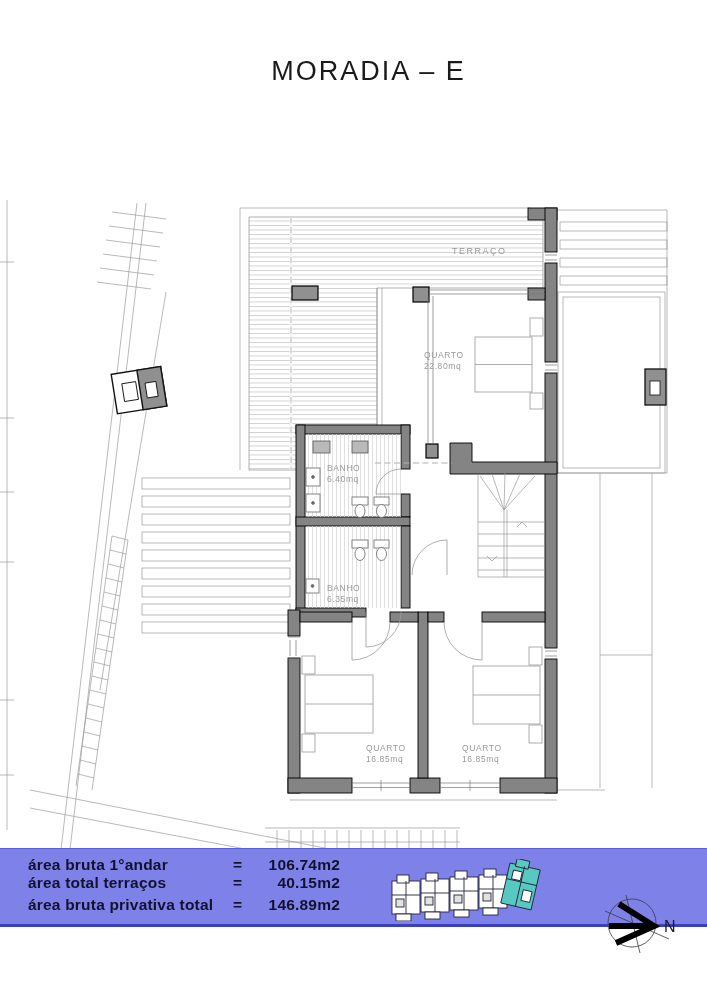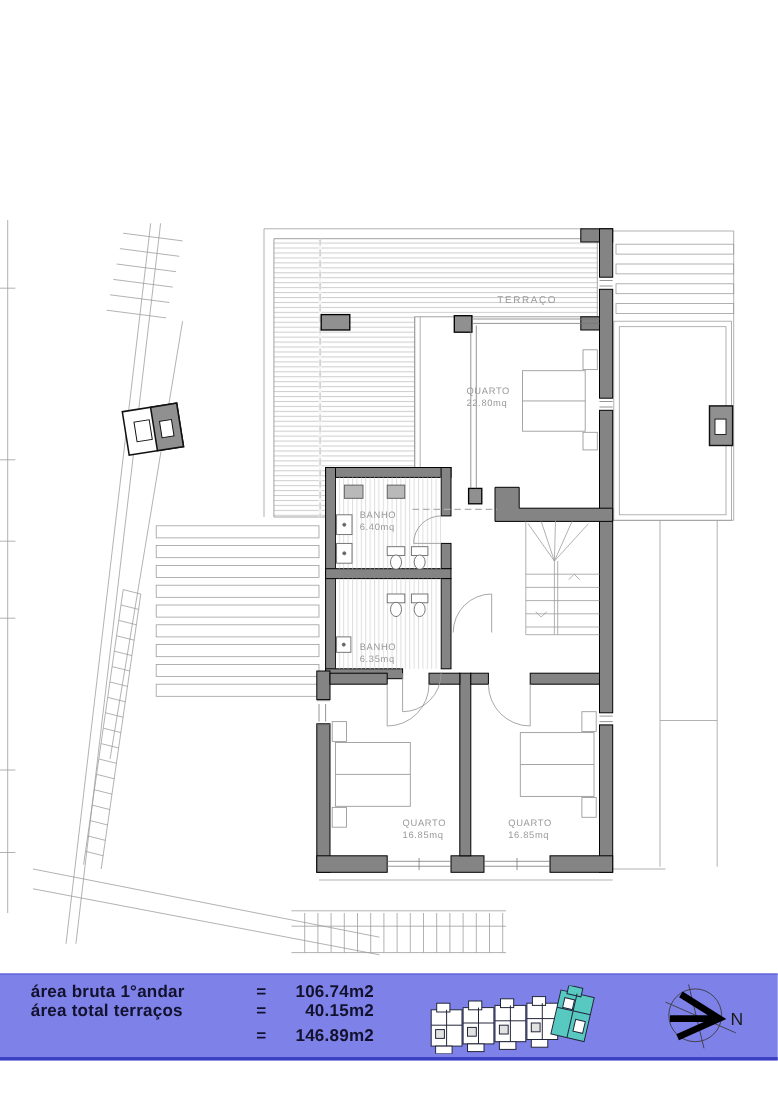--- a/index.html
+++ b/index.html
@@ -11,39 +11,40 @@
   .title-block{position:absolute;top:56px;left:0;width:100%;padding-left:30px;box-sizing:border-box;text-align:center;}
   .main-title{font-size:27px;letter-spacing:2px;color:#1a1a1a;font-weight:500;}
   .sub-title{font-size:17px;color:#1a1a1a;margin-top:3px;letter-spacing:0.5px;}
   
   .plan-svg{position:absolute;left:0;top:190px;}
   
   .room-label{
     position:absolute;color:#9a9a9a;font-size:8.5px;line-height:11px;
     letter-spacing:0.6px;white-space:nowrap;
   }
-  .terrace-label{letter-spacing:1.5px;font-size:9px;margin-top:21px;}
+  .terrace-label{letter-spacing:1.5px;font-size:9px;}
   
   .legend-banner{
-    position:absolute;left:0;top:885px;width:707px;height:79px;
+    position:absolute;left:0;top:848px;width:707px;height:79px;
     background:#7e82e8;border-top:1px solid #5a5ed6;border-bottom:3px solid #3a3ec0;
     box-sizing:border-box;
   }
   .legend-row{position:absolute;left:28px;width:312px;height:18px;color:#12122e;
     font-size:15.5px;font-weight:bold;letter-spacing:0.2px;}
   .legend-row .eq{position:absolute;left:205px;top:0;}
   .legend-row .val{position:absolute;left:212px;width:100px;text-align:right;top:0;}
   .row1{top:7px;} .row2{top:25px;} .row3{top:47px;}
   .siteplan-svg{position:absolute;left:388px;top:10px;}
   .compass-svg{position:absolute;left:595px;top:885px;}
 </style>
 </head>
 <body>
 
 <div class="title-block">
+  <div class="main-title">MORADIA – E</div>
 </div>
 
 <svg class="plan-svg" width="707" height="690" viewBox="0 190 707 690" xmlns="http://www.w3.org/2000/svg">
   <defs>
     <pattern id="hatchH" width="10" height="4.5" patternUnits="userSpaceOnUse">
       <line x1="0" y1="0.5" x2="10" y2="0.5" stroke="#bdbdbd" stroke-width="0.7"></line>
     </pattern>
     <pattern id="hatchV" width="4" height="10" patternUnits="userSpaceOnUse">
       <line x1="0.5" y1="0" x2="0.5" y2="10" stroke="#d2d2d2" stroke-width="0.7"></line>
     </pattern>
@@ -315,20 +316,21 @@
     <span>área bruta 1°andar</span>
     <span class="eq">=</span>
     <span class="val">106.74m2</span>
   </div>
   <div class="legend-row row2">
     <span>área total terraços</span>
     <span class="eq">=</span>
     <span class="val">40.15m2</span>
   </div>
   <div class="legend-row row3">
+    <span>área bruta privativa total</span>
     <span class="eq">=</span>
     <span class="val">146.89m2</span>
   </div>
 
   <svg class="siteplan-svg" width="175" height="62" viewBox="0 0 175 62" xmlns="http://www.w3.org/2000/svg">
     <g stroke="#22253a" stroke-width="0.9" fill="#ffffff">
       <g transform="translate(4,16)">
         <rect x="0" y="6" width="28" height="33"></rect>
           <rect x="5" y="0" width="12" height="8"></rect>
         <rect x="4" y="39" width="15" height="7"></rect>

